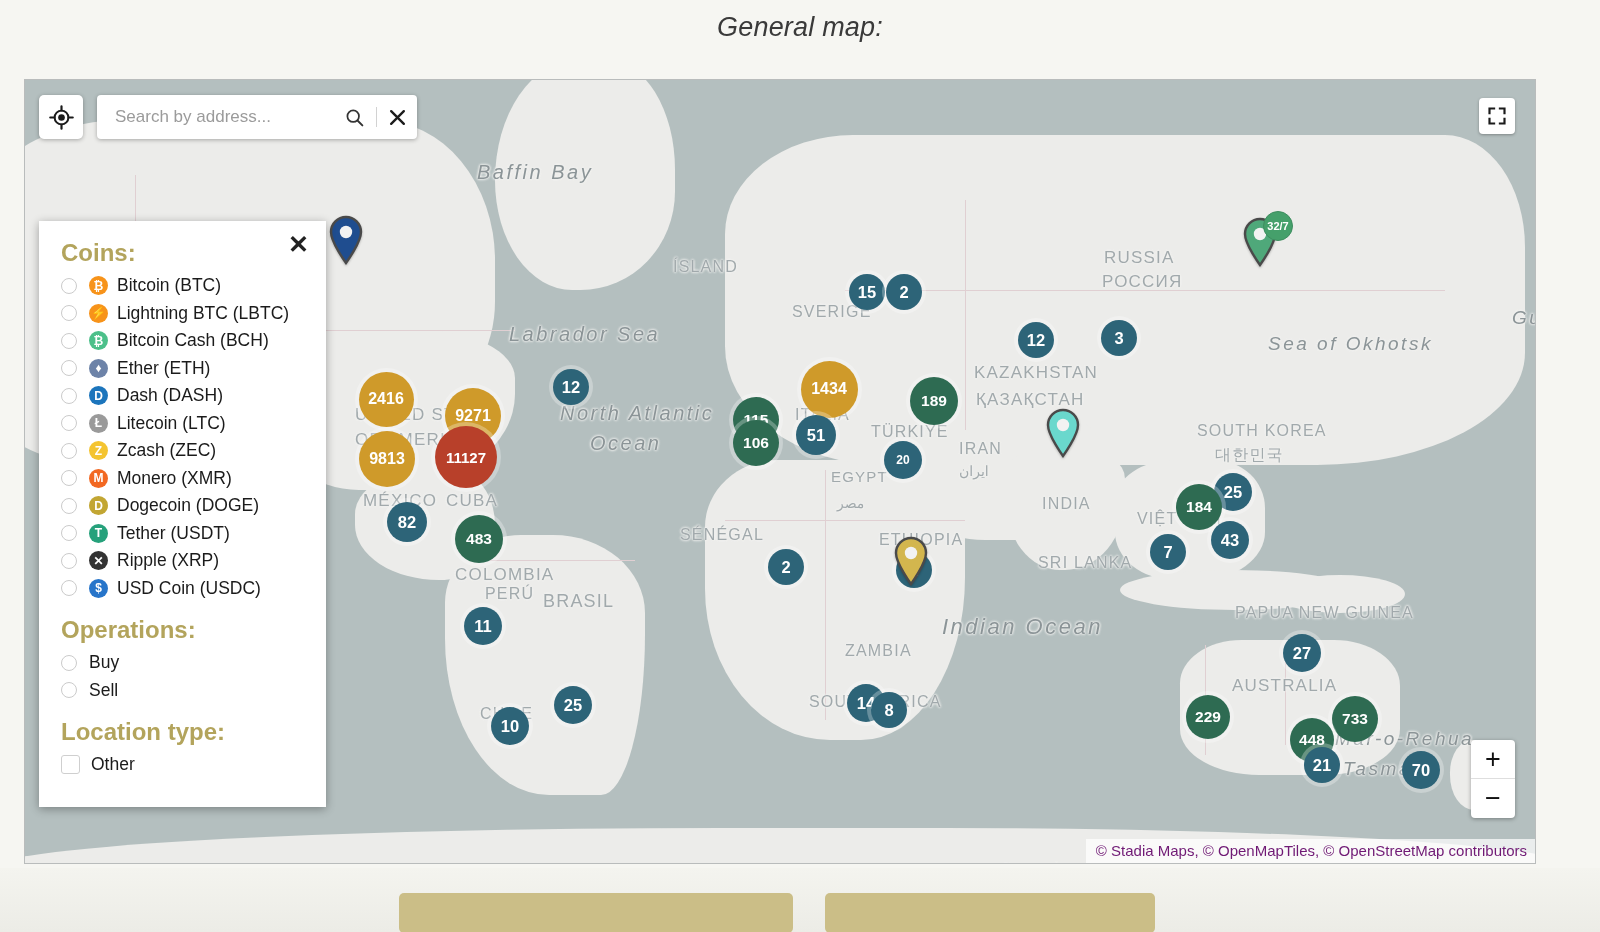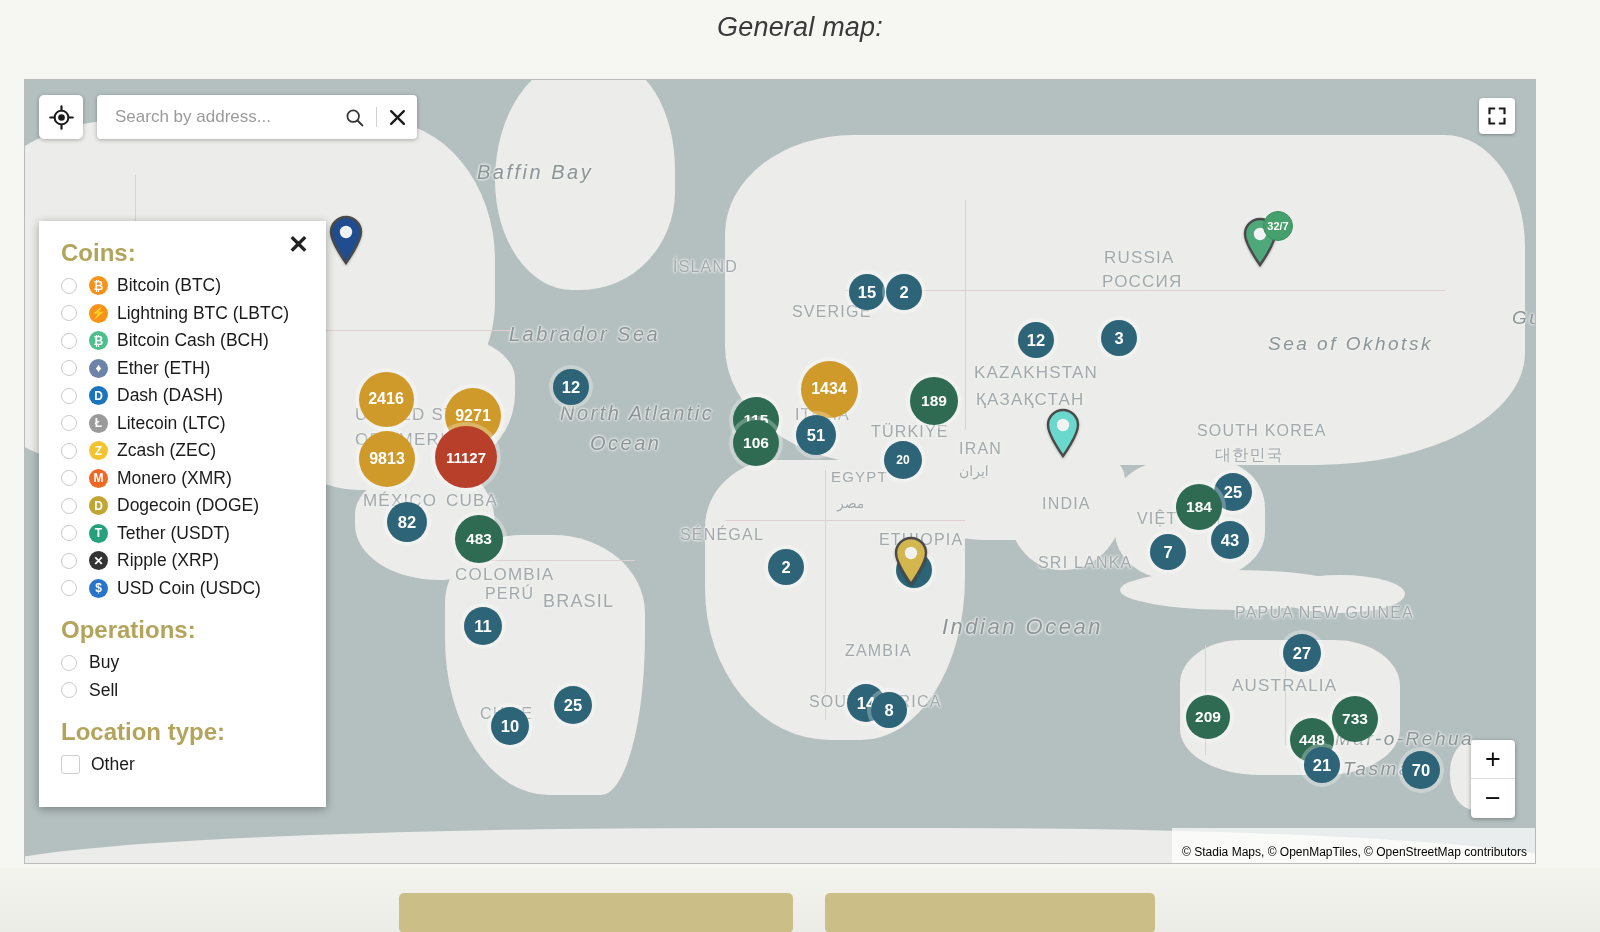--- a/index.html
+++ b/index.html
@@ -103,21 +103,21 @@
   }
   #zoom-ctrl div {
     height:39px; display:flex; align-items:center; justify-content:center;
     font-size:27px; color:#111; cursor:pointer;
     font-family:"Liberation Sans", sans-serif;
   }
   #zoom-ctrl div:first-child { border-bottom:1px solid #dedede; }
   #attribution {
     position:absolute; right:0; bottom:0;
     background:rgba(255,255,255,.72);
-    font-size:12px; color:#000000; padding:17px 8px 4px 10px;
+    font-size:15px; color:#701a75; padding:3px 8px 4px 10px;
     font-family:"Liberation Sans", sans-serif;
   }
 
   
   #filter-panel {
     position:absolute; left:14px; top:141px;
     width:287px;
     background:#fff;
     box-shadow:0 2px 9px rgba(0,0,0,.33);
     padding:14px 18px 28px 22px;
@@ -275,21 +275,21 @@
         <div class="cluster" style="width: 40px; height: 40px; left: 362px; top: 422px; background: rgb(45, 100, 120); font-size: 16.5px;">82</div>
         <div class="cluster" style="width: 48px; height: 48px; left: 430px; top: 435px; background: rgb(46, 107, 82); font-size: 15.5px;">483</div>
         <div class="cluster" style="width: 38px; height: 38px; left: 1186px; top: 441px; background: rgb(45, 100, 120); font-size: 16.5px;">43</div>
         <div class="cluster" style="width: 36px; height: 36px; left: 1125px; top: 454px; background: rgb(45, 100, 120); font-size: 16.5px;">7</div>
         <div class="cluster" style="width: 36px; height: 36px; left: 743px; top: 469px; background: rgb(45, 100, 120); font-size: 16.5px;">2</div>
         <div class="cluster" style="width: 36px; height: 36px; left: 871px; top: 472px; background: rgb(45, 100, 120); font-size: 16.5px;">2</div>
         <div class="cluster" style="width: 38px; height: 38px; left: 439px; top: 527px; background: rgb(45, 100, 120); font-size: 16.5px;">11</div>
         <div class="cluster" style="width: 38px; height: 38px; left: 1258px; top: 554px; background: rgb(45, 100, 120); font-size: 16.5px;">27</div>
         <div class="cluster" style="width: 38px; height: 38px; left: 529px; top: 606px; background: rgb(45, 100, 120); font-size: 16.5px;">25</div>
         <div class="cluster" style="width: 38px; height: 38px; left: 822px; top: 604px; background: rgb(45, 100, 120); font-size: 16.5px;">14</div>
-        <div class="cluster" style="width: 44px; height: 44px; left: 1161px; top: 615px; background: rgb(46, 107, 82); font-size: 15.5px;">209</div>
+        <div class="cluster" style="width: 44px; height: 44px; left: 1161px; top: 615px; background: rgb(46, 107, 82); font-size: 15.5px;">229</div>
         <div class="cluster" style="width: 46px; height: 46px; left: 1307px; top: 616px; background: rgb(46, 107, 82); font-size: 15.5px;">733</div>
         <div class="cluster" style="width: 36px; height: 36px; left: 846px; top: 612px; background: rgb(45, 100, 120); font-size: 16.5px;">8</div>
         <div class="cluster" style="width: 38px; height: 38px; left: 466px; top: 627px; background: rgb(45, 100, 120); font-size: 16.5px;">10</div>
         <div class="cluster" style="width: 44px; height: 44px; left: 1265px; top: 638px; background: rgb(46, 107, 82); font-size: 15.5px;">448</div>
         <div class="cluster" style="width: 36px; height: 36px; left: 1279px; top: 667px; background: rgb(45, 100, 120); font-size: 16.5px;">21</div>
         <div class="cluster" style="width: 38px; height: 38px; left: 1377px; top: 671px; background: rgb(45, 100, 120); font-size: 16.5px;">70</div>
         <div class="cluster" style="width: 44px; height: 44px; left: 167px; top: 195px; background: rgb(45, 100, 120); font-size: 16.5px;">5</div>
         <div class="cluster" style="width: 44px; height: 44px; left: 141px; top: 209px; background: rgb(45, 100, 120); font-size: 16.5px;">9</div>
       </div>
 

